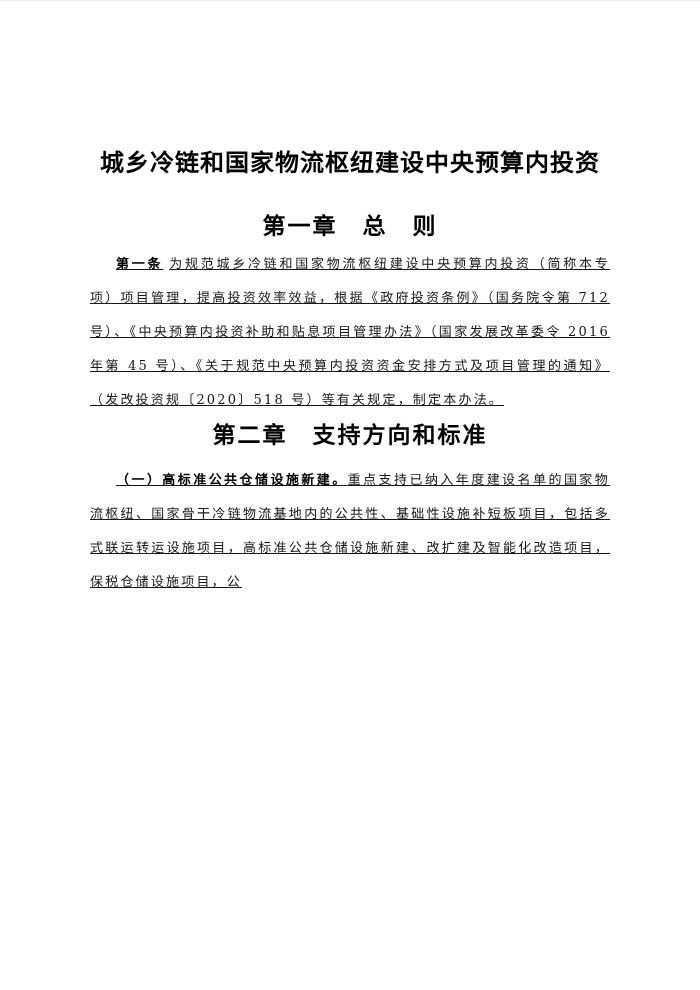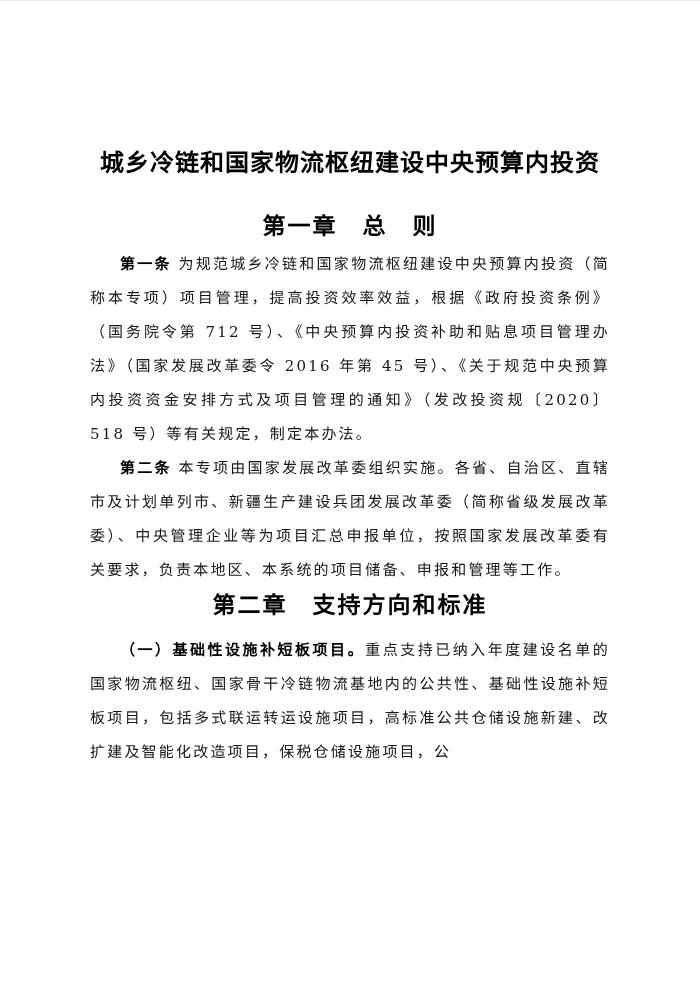--- a/index.html
+++ b/index.html
@@ -40,26 +40,27 @@
     letter-spacing: 2px;
     color: #000000;
     font-family: "DejaVu Sans", "Liberation Sans", sans-serif;
   }
   .chapter-heading.second {
     margin-top: 4px;
     margin-bottom: 14px;
   }
   .para {
     margin: 0;
-    font-size: 15px;
+    font-size: 13px;
     line-height: 34px;
     letter-spacing: 2.2px;
     text-align: justify;
     text-indent: 2em;
     color: #161616;
+    text-decoration: underline;
   }
   .para.item-para {
     margin-top: 8px;
   }
   .lead-num {
     font-weight: bold;
     font-family: "DejaVu Sans", "Liberation Sans", sans-serif;
     margin-right: 0.45em;
     color: #000000;
   }
@@ -74,20 +75,19 @@
 <div class="page">
 
   <h1 class="doc-title">
     <span class="title-line">城乡冷链和国家物流枢纽建设中央预算内投资</span>
   </h1>
 
   <h2 class="chapter-heading">第一章　总　则</h2>
 
   <p class="para"><span class="lead-num">第一条</span><span>为规范城乡冷链和国家物流枢纽建设中央预算内投资（简称本专项）项目管理，提高投资效率效益，根据《政府投资条例》（国务院令第 712 号）、《中央预算内投资补助和贴息项目管理办法》（国家发展改革委令 2016 年第 45 号）、《关于规范中央预算内投资资金安排方式及项目管理的通知》（发改投资规〔2020〕518 号）等有关规定，制定本办法。</span></p>
 
-  <p class="para"><span class="lead-num">第二条</span><span>本专项由国家发展改革委组织实施。各省、自治区、直辖市及计划单列市、新疆生产建设兵团发展改革委（简称省级发展改革委）、中央管理企业等为项目汇总申报单位，按照国家发展改革委有关要求，负责本地区、本系统的项目储备、申报和管理等工作。</span></p>
 
   <h2 class="chapter-heading second">第二章　支持方向和标准</h2>
 
 
-  <p class="para item-para"><span class="lead-item">（一）基础性设施补短板项目。</span><span>重点支持已纳入年度建设名单的国家物流枢纽、国家骨干冷链物流基地内的公共性、基础性设施补短板项目，包括多式联运转运设施项目，高标准公共仓储设施新建、改扩建及智能化改造项目，保税仓储设施项目，公</span></p>
+  <p class="para item-para"><span class="lead-item">（一）高标准公共仓储设施新建。</span><span>重点支持已纳入年度建设名单的国家物流枢纽、国家骨干冷链物流基地内的公共性、基础性设施补短板项目，包括多式联运转运设施项目，高标准公共仓储设施新建、改扩建及智能化改造项目，保税仓储设施项目，公</span></p>
 
 </div>
 
 </body></html>

